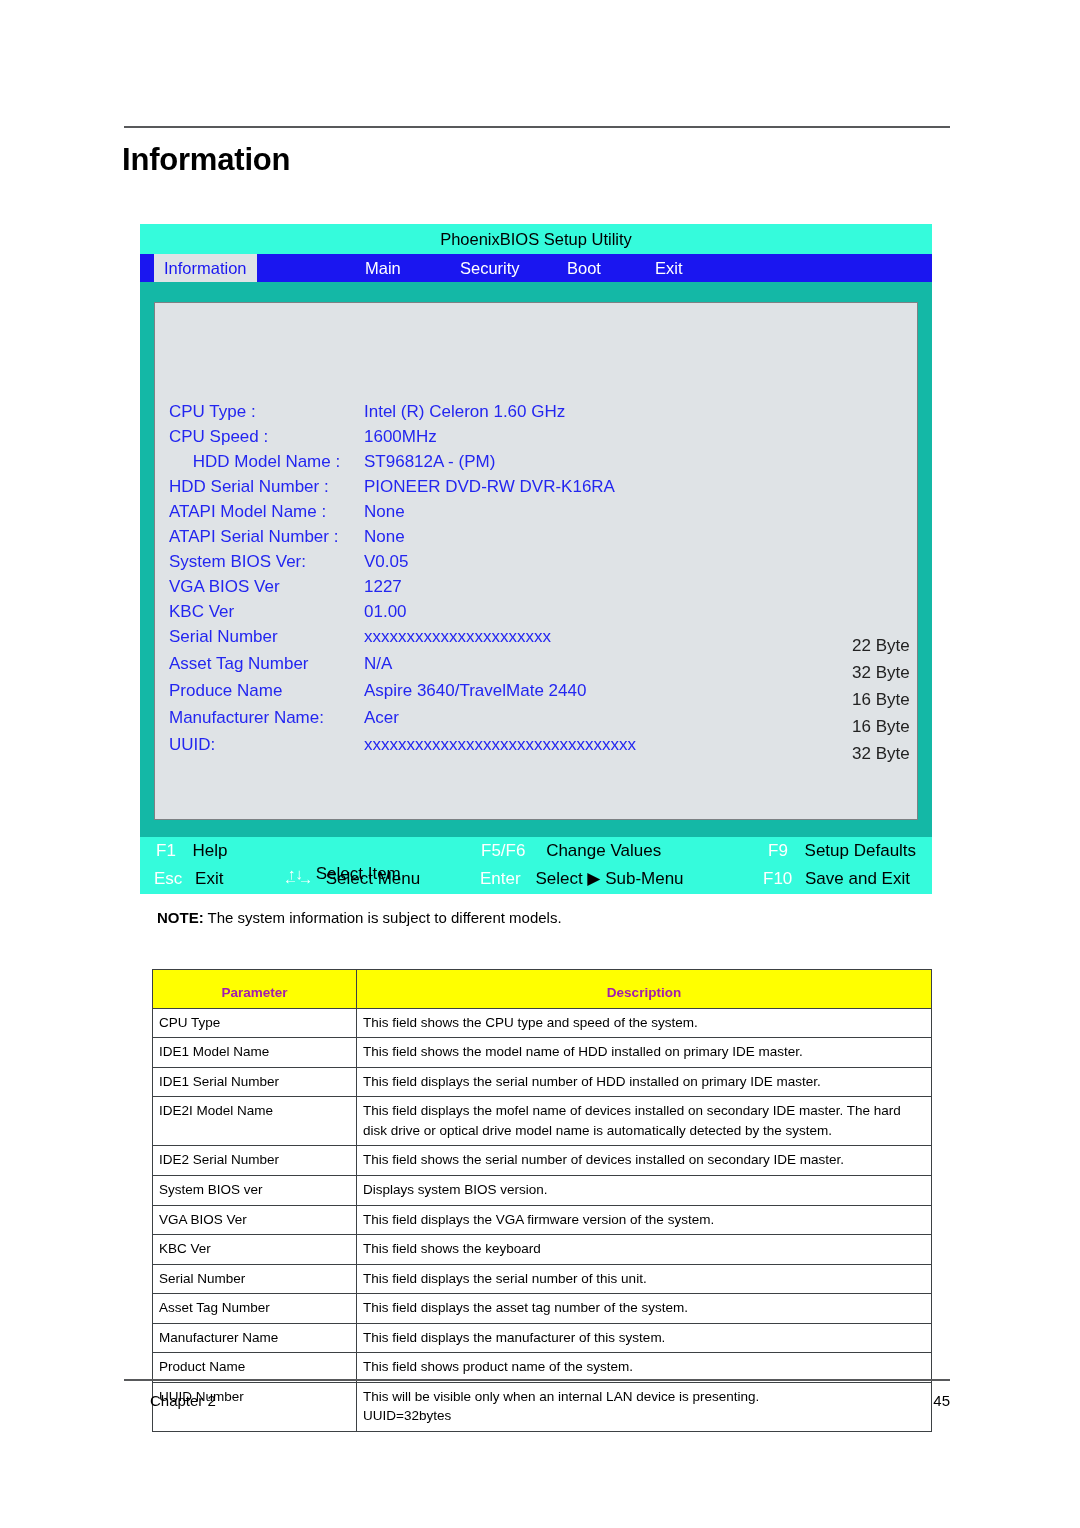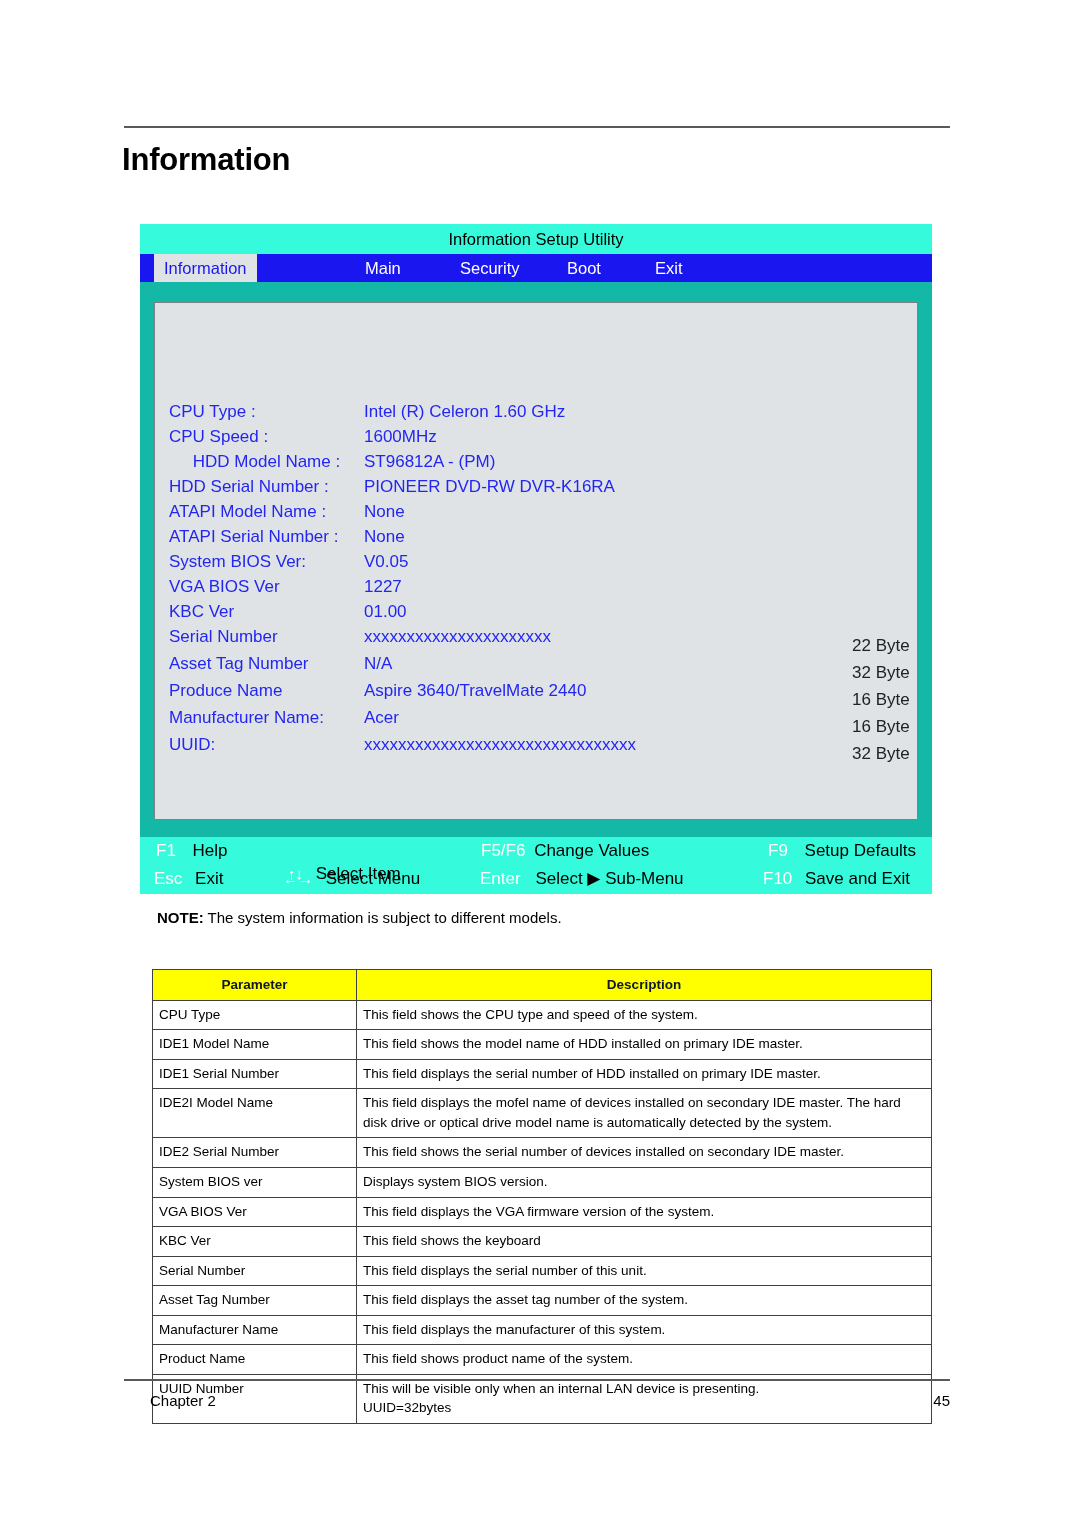--- a/index.html
+++ b/index.html
@@ -181,25 +181,25 @@
   .param-table td {
     border: 1px solid #3d4144;
     padding: 4px 6px 5px 6px;
     font-size: 13.5px;
     color: #000000;
     vertical-align: top;
     line-height: 1.45;
   }
   .param-table th {
     background: #ffff00;
-    color: #0f172a;
+    color: #a21caf;
     font-weight: bold;
     text-align: center;
     font-size: 13.5px;
-    padding-top: 5px;
+    padding-top: 13px;
     padding-bottom: 5px;
   }
   .col-param { width: 191px; }
   .param-table td.desc p { margin: 0; }
 
   
   .bottom-rule {
     position: absolute;
     left: 124px;
     top: 1379px;
@@ -225,21 +225,21 @@
   }
 </style>
 </head>
 <body>
 
 <div class="top-rule"></div>
 <div class="page-title">Information</div>
 
 <div class="bios">
 
-  <div class="bios-titlebar">Information Setup Utility</div>
+  <div class="bios-titlebar">PhoenixBIOS Setup Utility</div>
 
   <div class="bios-tabbar">
     <div class="tab active" style="left:14px;">Information</div>
     <div class="tab" style="left:225px;">Main</div>
     <div class="tab" style="left:320px;">Security</div>
     <div class="tab" style="left:427px;">Boot</div>
     <div class="tab" style="left:515px;">Exit</div>
   </div>
 
   <div class="bios-body">
@@ -303,21 +303,21 @@
       <div class="fk-cell" style="left:16px;">
         <span class="fk-key">F1</span>
         <span class="fk-label" style="margin-left:12px;">Help</span>
       </div>
       <div class="fk-cell" style="left:148px;">
         <span class="fk-arrows">↑↓</span>
         <span class="fk-label" style="margin-left:8px;margin-top:23px;">Select Item</span>
       </div>
       <div class="fk-cell" style="left:341px;">
         <span class="fk-key">F5/F6</span>
-        <span class="fk-label" style="margin-left:4px;">Change Values</span>
+        <span class="fk-label" style="margin-left:16px;">Change Values</span>
       </div>
       <div class="fk-cell" style="left:628px;">
         <span class="fk-key">F9</span>
         <span class="fk-label" style="margin-left:12px;">Setup Defaults</span>
       </div>
     </div>
 
     <div class="fk-row" style="top:28px;">
       <div class="fk-cell" style="left:14px;">
         <span class="fk-key">Esc</span>

